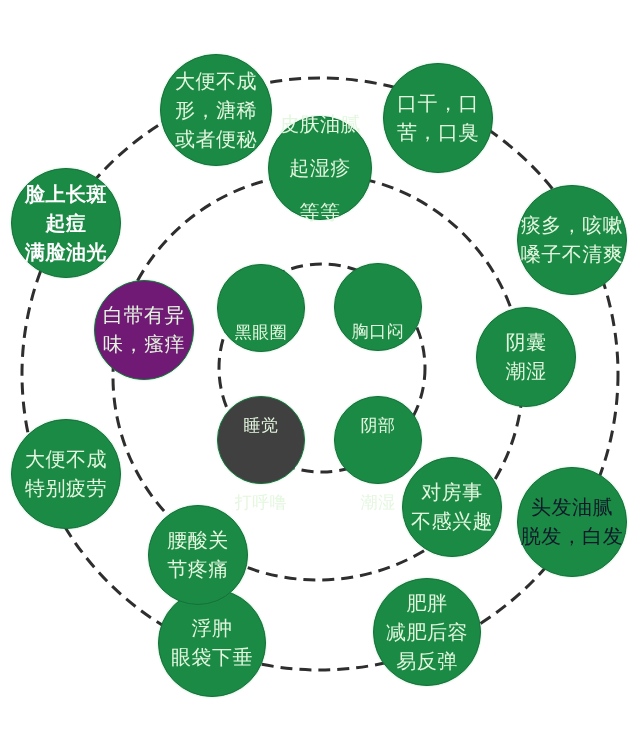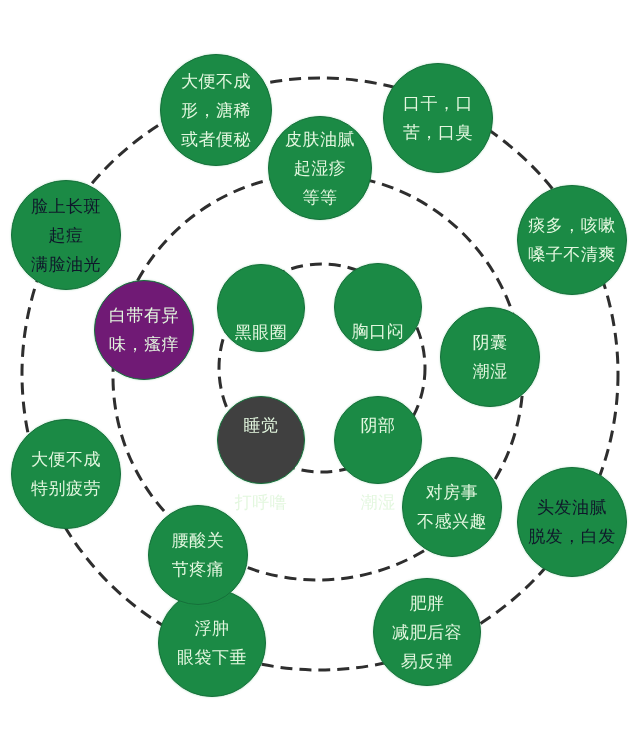--- a/index.html
+++ b/index.html
@@ -3,21 +3,21 @@
 <meta charset="utf-8">
 <style>
   html, body { margin:0; padding:0; background:#ffffff; }
   body { width:640px; height:750px; position:relative; overflow:hidden;
          font-family: "DejaVu Sans", "Liberation Sans", sans-serif; }
   #rings { position:absolute; left:0; top:0; width:640px; height:750px; }
   .node { position:absolute; border-radius:50%; background:#1b8a45;
           border:1.5px solid #15703a; box-sizing:border-box;
           display:flex; flex-direction:column; align-items:center; justify-content:center;
           color:#e3f7df; text-align:center; box-shadow:0 0 2px rgba(40,160,80,0.35); }
-  .node .line { font-size:17px; line-height:29px; white-space:nowrap; letter-spacing:0.5px; }
+  .node .line { font-size:20px; line-height:29px; white-space:nowrap; letter-spacing:0.5px; }
   .node.small .line { font-size:17px; line-height:29px;margin-top:48px; }
 </style>
 </head>
 <body>
 
 <svg id="rings" xmlns="http://www.w3.org/2000/svg" width="640" height="750">
   <ellipse cx="320" cy="374" rx="298" ry="296" fill="none" stroke="#2e2e2e" stroke-width="3" stroke-dasharray="12 7"></ellipse>
   <ellipse cx="318" cy="377" rx="205" ry="203" fill="none" stroke="#2e2e2e" stroke-width="3" stroke-dasharray="12 7"></ellipse>
   <ellipse cx="322" cy="368" rx="103" ry="104" fill="none" stroke="#2e2e2e" stroke-width="3" stroke-dasharray="12 7"></ellipse>
 </svg>
@@ -30,21 +30,21 @@
   <span class="line">或者便秘</span>
 </div>
 <div class="node" style="width: 110px; height: 110px; left: 383px; top: 63px; background: rgb(27, 138, 69); color: rgb(227, 247, 223);">
   <span class="line">口干，口</span>
   <span class="line">苦，口臭</span>
 </div>
 <div class="node" style="width: 110px; height: 110px; left: 517px; top: 185px; background: rgb(27, 138, 69); color: rgb(227, 247, 223);">
   <span class="line">痰多，咳嗽</span>
   <span class="line">嗓子不清爽</span>
 </div>
-<div class="node" style="width: 110px; height: 110px; left: 11px; top: 180px; background: rgb(27, 138, 69); color: #0f172a;">
+<div class="node" style="width: 110px; height: 110px; left: 11px; top: 168px; background: rgb(27, 138, 69); color: #ffffff; font-weight: bold;">
   <span class="line">脸上长斑</span>
   <span class="line">起痘</span>
   <span class="line">满脸油光</span>
 </div>
 <div class="node" style="width: 110px; height: 110px; left: 11px; top: 419px; background: rgb(27, 138, 69); color: rgb(227, 247, 223);">
   <span class="line">大便不成</span>
   <span class="line">特别疲劳</span>
 </div>
 <div class="node" style="width: 110px; height: 110px; left: 517px; top: 467px; background: rgb(27, 138, 69); color: #0f172a;">
   <span class="line">头发油腻</span>
@@ -52,30 +52,30 @@
 </div>
 <div class="node" style="width: 108px; height: 108px; left: 158px; top: 589px; background: rgb(27, 138, 69); color: rgb(227, 247, 223);">
   <span class="line">浮肿</span>
   <span class="line">眼袋下垂</span>
 </div>
 <div class="node" style="width: 108px; height: 108px; left: 373px; top: 578px; background: rgb(27, 138, 69); color: rgb(227, 247, 223);">
   <span class="line">肥胖</span>
   <span class="line">减肥后容</span>
   <span class="line">易反弹</span>
 </div>
-<div class="node" style="width: 104px; height: 104px; left: 268px; top: 116px; background: rgb(27, 138, 69); color: rgb(227, 247, 223);">
+<div class="node" style="width: 104px; height: 104px; left: 268px; top: 116px; background: rgb(27, 138, 69); color: rgb(227, 247, 223); gap: 15px;">
   <span class="line">皮肤油腻</span>
   <span class="line">起湿疹</span>
   <span class="line">等等</span>
 </div>
 <div class="node" style="width: 100px; height: 100px; left: 94px; top: 280px; background: #701a75; color: rgb(227, 247, 223);">
   <span class="line">白带有异</span>
   <span class="line">味，瘙痒</span>
 </div>
-<div class="node" style="width: 100px; height: 100px; left: 440px; top: 307px; background: rgb(27, 138, 69); color: rgb(227, 247, 223);">
+<div class="node" style="width: 100px; height: 100px; left: 476px; top: 307px; background: rgb(27, 138, 69); color: rgb(227, 247, 223);">
   <span class="line">阴囊</span>
   <span class="line">潮湿</span>
 </div>
 <div class="node" style="width: 100px; height: 100px; left: 402px; top: 457px; background: rgb(27, 138, 69); color: rgb(227, 247, 223);">
   <span class="line">对房事</span>
   <span class="line">不感兴趣</span>
 </div>
 <div class="node" style="width: 100px; height: 100px; left: 148px; top: 505px; background: rgb(27, 138, 69); color: rgb(227, 247, 223);">
   <span class="line">腰酸关</span>
   <span class="line">节疼痛</span>

